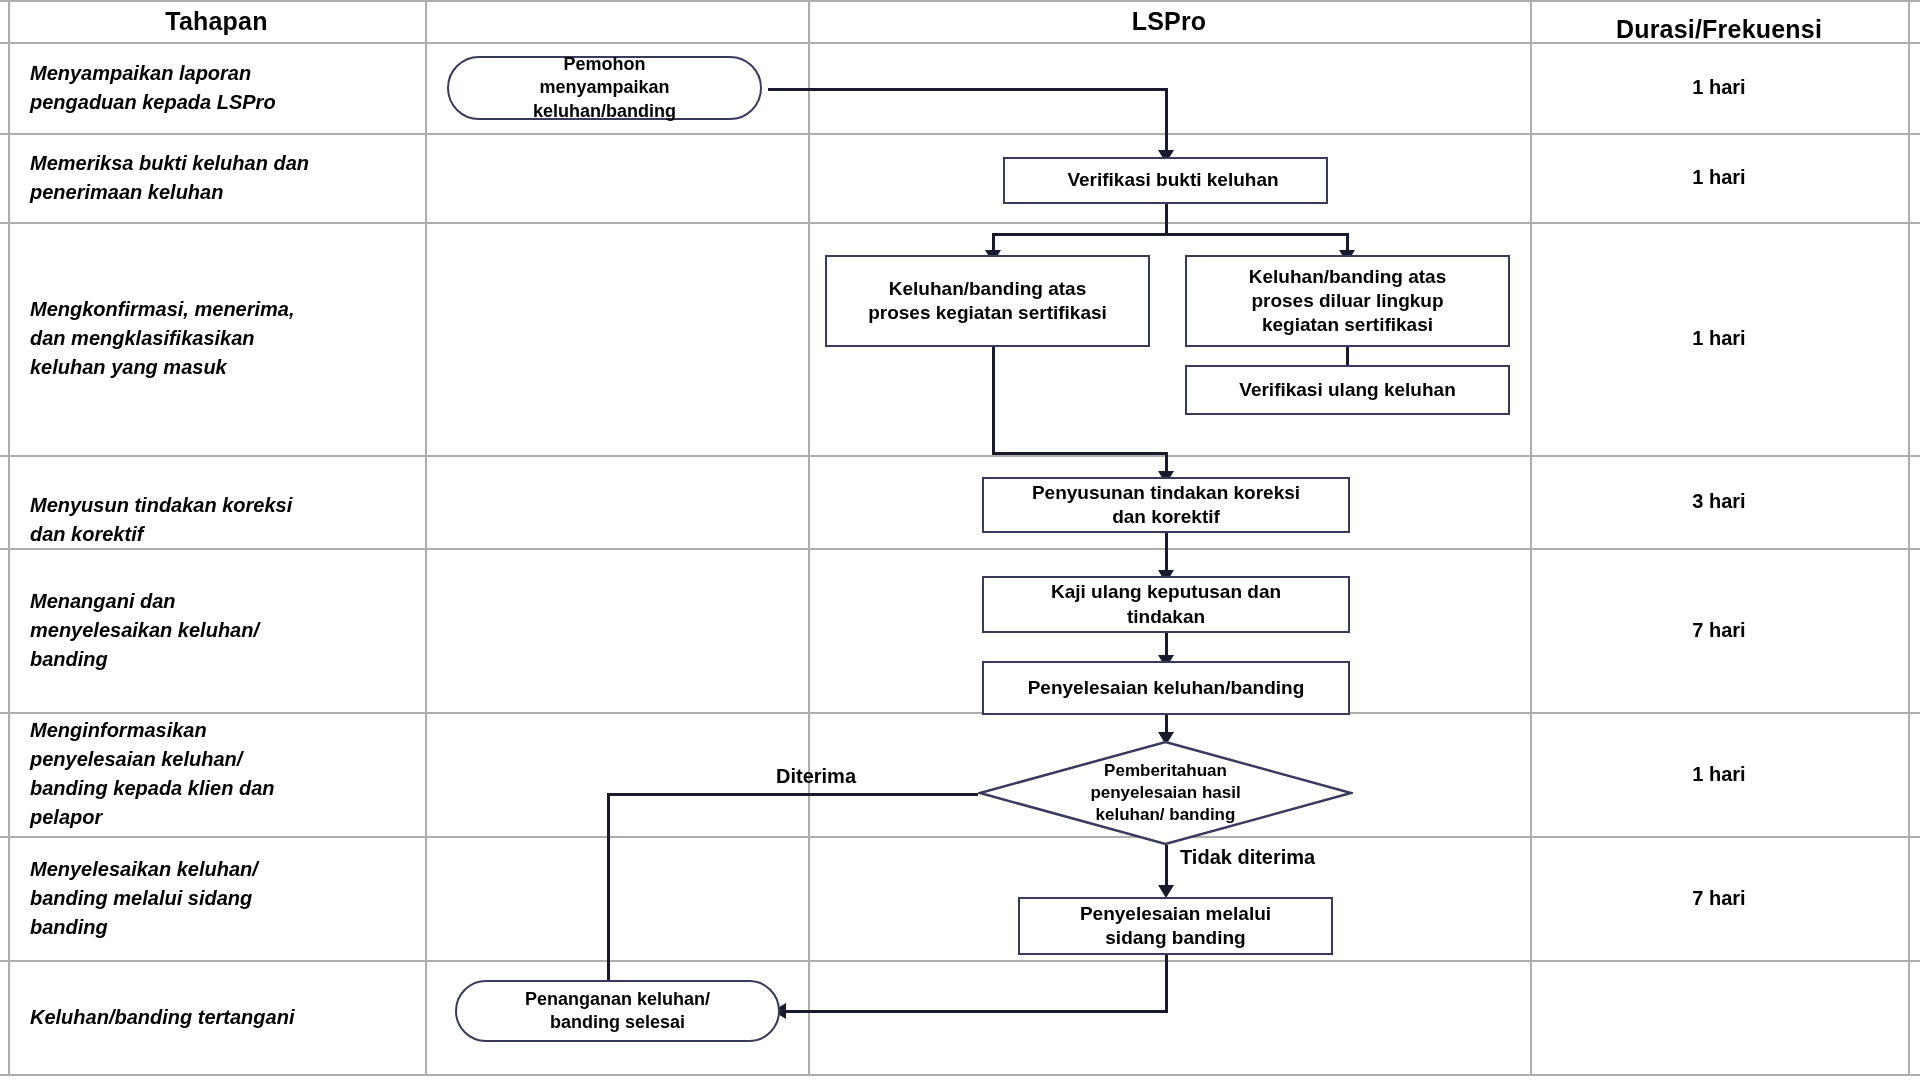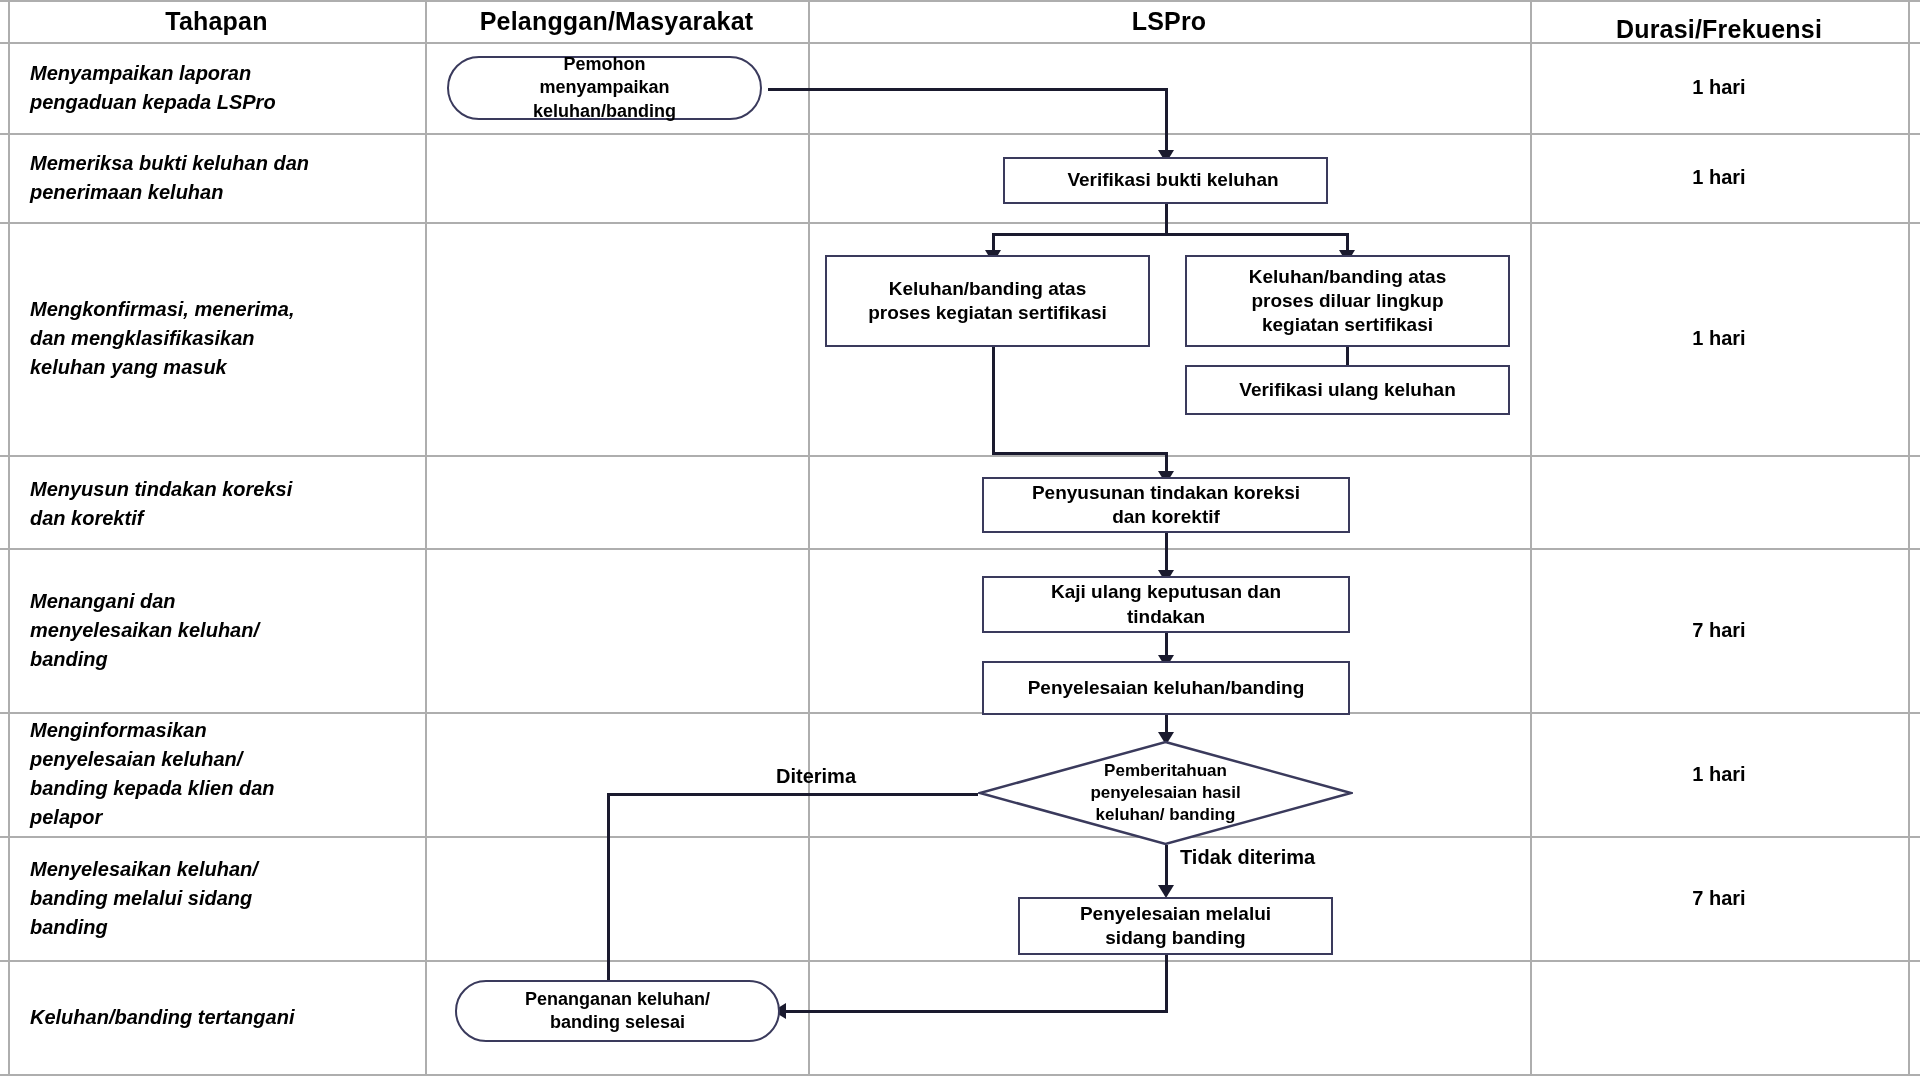--- a/index.html
+++ b/index.html
@@ -106,48 +106,48 @@
   <div class="grid-line h-line" style="top:960px;"></div>
   <div class="grid-line h-line" style="top:1074px;"></div>
 
   <div class="grid-line v-line" style="left:8px;   height:1076px;"></div>
   <div class="grid-line v-line" style="left:425px; height:1076px;"></div>
   <div class="grid-line v-line" style="left:808px; height:1076px;"></div>
   <div class="grid-line v-line" style="left:1530px;height:1076px;"></div>
   <div class="grid-line v-line" style="left:1908px;height:1076px;"></div>
 
   <div class="hdr" style="left:8px;top:0px;width:417px;height:42px;">Tahapan</div>
-  <div class="hdr" style="left:425px;top:0px;width:383px;height:42px;">Pelanggan/Masyarakat</div>
   <div class="hdr" style="left:808px;top:0px;width:722px;height:42px;">LSPro</div>
   <div class="hdr" style="left:1530px;top:0px;width:378px;height:58px;">Durasi/Frekuensi</div>
 
   <div class="stage" style="left: 8px; top: 42px; width: 417px; height: 91px; white-space: pre-line;">Menyampaikan laporan
 pengaduan kepada LSPro</div>
   <div class="stage" style="left: 8px; top: 133px; width: 417px; height: 89px; white-space: pre-line;">Memeriksa bukti keluhan dan
 penerimaan keluhan</div>
   <div class="stage" style="left: 8px; top: 222px; width: 417px; height: 233px; white-space: pre-line;">Mengkonfirmasi, menerima,
 dan mengklasifikasikan
 keluhan yang masuk</div>
-  <div class="stage" style="left: 8px; top: 461px; width: 417px; height: 86px; white-space: pre-line;">Menyusun tindakan koreksi
+  <div class="stage" style="left: 8px; top: 477px; width: 417px; height: 86px; white-space: pre-line;">Menyusun tindakan koreksi
 dan korektif</div>
   <div class="stage" style="left: 8px; top: 548px; width: 417px; height: 164px; white-space: pre-line;">Menangani dan
 menyelesaikan keluhan/
 banding</div>
   <div class="stage" style="left: 8px; top: 712px; width: 417px; height: 124px; white-space: pre-line;">Menginformasikan
 penyelesaian keluhan/
 banding kepada klien dan
 pelapor</div>
   <div class="stage" style="left: 8px; top: 836px; width: 417px; height: 124px; white-space: pre-line;">Menyelesaikan keluhan/
 banding melalui sidang
 banding</div>
   <div class="stage" style="left: 8px; top: 960px; width: 417px; height: 114px; white-space: pre-line;">Keluhan/banding tertangani</div>
 
   <div class="dur" style="left:1530px;top:42px;width:378px;height:91px;">1 hari</div>
   <div class="dur" style="left:1530px;top:133px;width:378px;height:89px;">1 hari</div>
   <div class="dur" style="left:1530px;top:222px;width:378px;height:233px;">1 hari</div>
+  <div class="dur" style="left:1530px;top:455px;width:378px;height:93px;">3 hari</div>
   <div class="dur" style="left:1530px;top:548px;width:378px;height:164px;">7 hari</div>
   <div class="dur" style="left:1530px;top:712px;width:378px;height:124px;">1 hari</div>
   <div class="dur" style="left:1530px;top:836px;width:378px;height:124px;">7 hari</div>
   <div class="dur" style="left:1530px;top:960px;width:378px;height:114px;"></div>
 
   <div class="conn h" style="left:768px;top:88px;width:400px;"></div>
   <div class="conn v" style="left:1165px;top:88px;height:66px;"></div>
   <div class="arrow down" style="left:1158px;top:150px;"></div>
 
   <div class="conn v" style="left:1165px;top:197px;height:39px;"></div>

